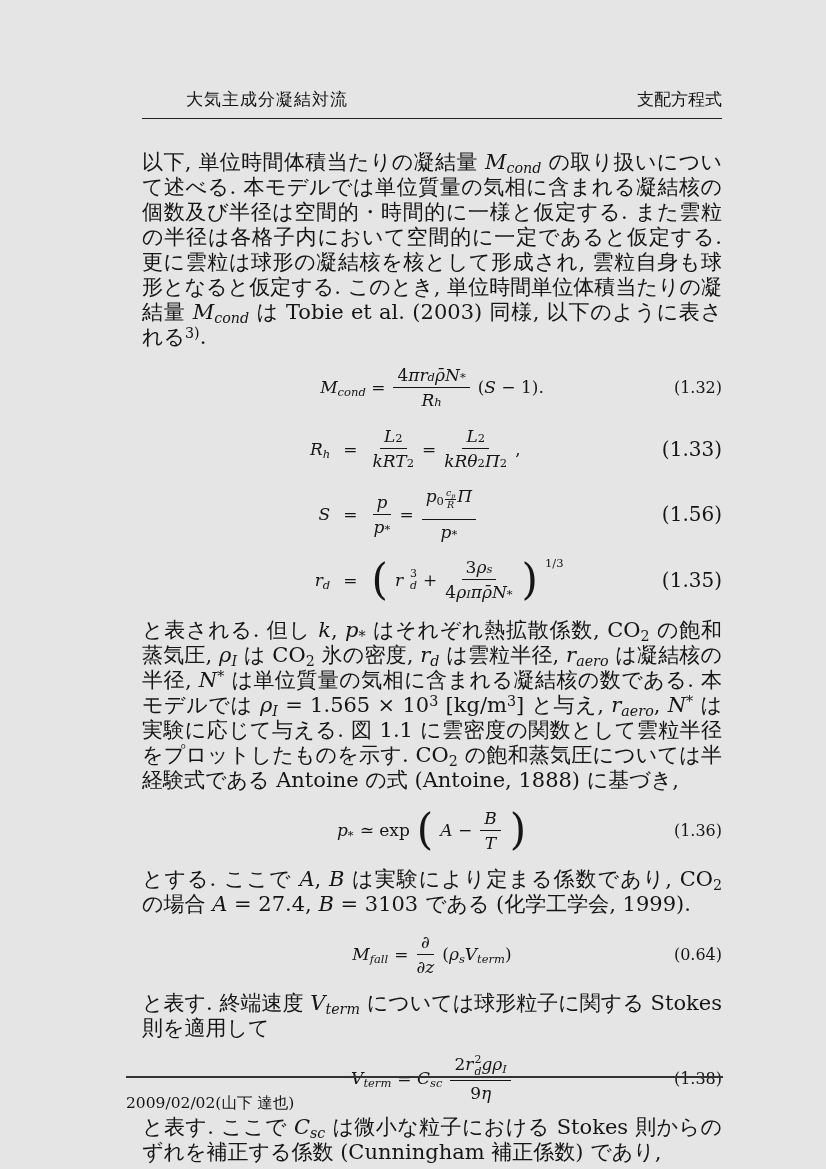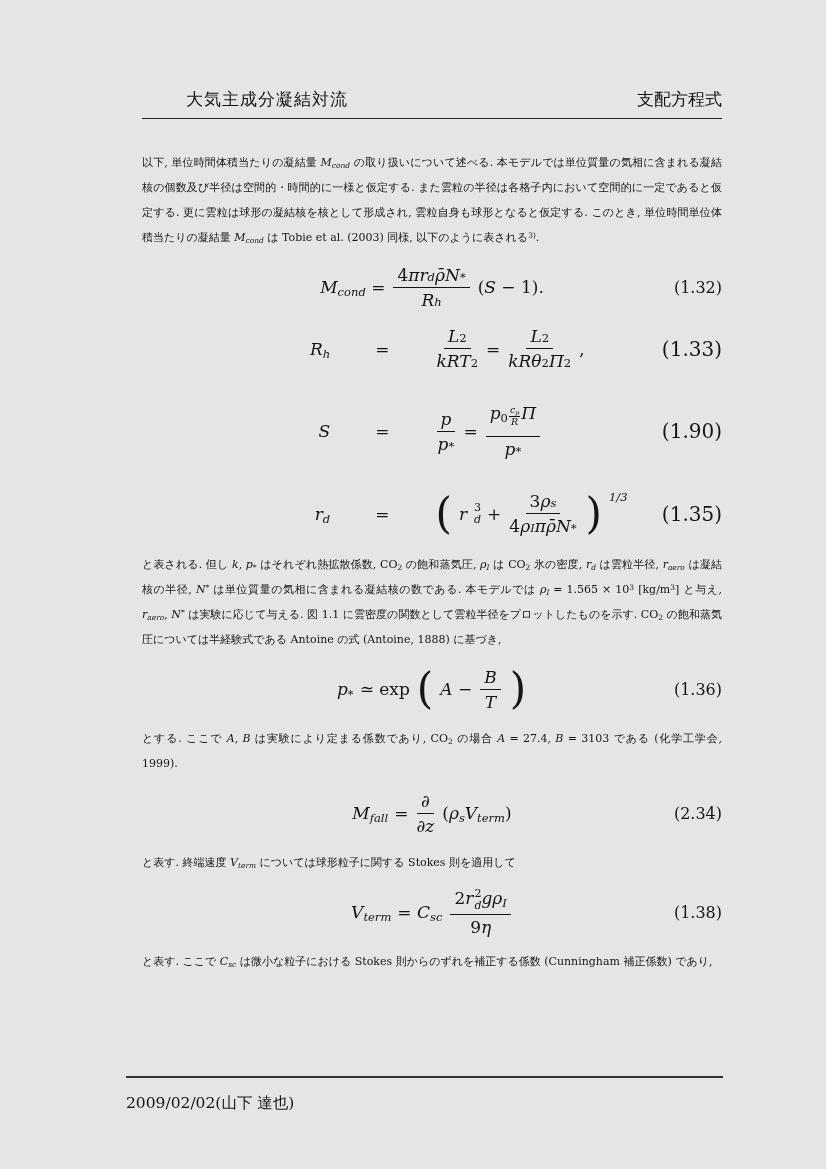--- a/index.html
+++ b/index.html
@@ -10,21 +10,21 @@
   }
   .content { position:absolute; left:142px; top:0; width:580px; }
 
   
   .header { display:flex; justify-content:space-between; align-items:baseline;
             margin-top:88px; font-size:17px; font-family:"DejaVu Sans", sans-serif; }
   .header-left { margin-left:44px; letter-spacing:1px; }
   .hrule { border:none; border-top:1px solid #222; margin:7px 0 0 0; }
 
   
-  .para { font-size:11px; line-height:25px; text-align:justify; margin:0; }
+  .para { font-size:21px; line-height:25px; text-align:justify; margin:0; }
   .mt-lg { margin-top:31px; }
   .mt-md { margin-top:16px; }
   .mt-sm { margin-top:6px; }
   .mt-par { margin-top:22px; }
 
   
   .v { font-style:italic; font-family:"DejaVu Serif", serif; }
   sub { font-size:0.68em; vertical-align:-0.28em; line-height:0; }
   sup { font-size:0.68em; vertical-align:0.45em; line-height:0; }
 
@@ -35,37 +35,37 @@
   .eqno { position:absolute; right:0; top:50%; transform:translateY(-50%); font-size:16px; }
 
   .fr { display:inline-flex; flex-direction:column; align-items:center; margin:0 2px; }
   .fn { display:flex; align-items:baseline; justify-content:center;
         padding:0 4px 2px; border-bottom:1px solid #151515; }
   .fd { display:flex; align-items:baseline; justify-content:center; padding-top:2px; }
 
   
   .eqgroup { display:grid; grid-template-columns:max-content max-content max-content 1fr;
              align-items:center; row-gap:15px; margin:14px 0; padding-left:168px;
-             font-size:17px;gap:32px; }
+             font-size:17px; }
   .eg-lhs { justify-self:end; }
   .eg-rel { padding:0 13px; }
   .eg-rhs { justify-self:start; display:flex; align-items:center; gap:6px; }
   .eg-no  { justify-self:end; font-size:20px; }
 
   
   .tf { display:inline-flex; flex-direction:column; align-items:center;
         font-size:9.5px; line-height:1.15; position:relative; top:-6px; margin:0 1px; }
   .tfn { border-bottom:1px solid #151515; padding:0 1px 0.5px;text-align:right; }
 
   
   .ss { display:inline-flex; flex-direction:column; align-items:flex-start;
         font-size:11px; line-height:1.12; align-self:center; margin-left:1px; }
 
   .bp { font-size:42px; line-height:36px; font-weight:400; padding:0 1px; }
-  .pexp { font-size:11.5px; position:relative; top:-17px;font-style:italic; }
+  .pexp { font-size:11.5px; position:relative; top:-17px; }
 
   
   .footer { position:absolute; left:126px; top:1076px; width:597px; }
   .ftrule { border:none; border-top:2px solid #333; margin:0; }
   .fttext { font-size:15.5px; margin-top:15px; }
 </style>
 </head>
 <body>
 
 <div class="page">
@@ -148,21 +148,21 @@
               <span><i class="v">R</i></span>
             </span>
             <span><i class="v">Π</i></span>
           </span>
           <span class="fd">
               <i class="v">p</i>
               <sub>*</sub>
             </span>
         </span>
       </span>
-      <span class="eg-no">(1.90)</span>
+      <span class="eg-no">(1.56)</span>
 
       <span class="eg-lhs"><i class="v">r</i><sub><i class="v">d</i></sub></span>
       <span class="eg-rel">=</span>
       <span class="eg-rhs">
         <span class="bp">(</span>
         <span><i class="v">r</i></span>
         <span class="ss">
           <span>3</span>
           <span><i class="v">d</i></span>
         </span>
@@ -208,21 +208,21 @@
         <span class="fr">
           <span class="fn">
               <i class="v">∂</i>
             </span>
           <span class="fd">
               <i class="v">∂z</i>
             </span>
         </span>
         <span>(<i class="v">ρ</i><sub><i class="v">s</i></sub><i class="v">V</i><sub><i class="v">term</i></sub>)</span>
       </span>
-      <span class="eqno">(2.34)</span>
+      <span class="eqno">(0.64)</span>
     </div>
 
     <p class="para mt-sm">と表す. 終端速度 <i class="v">V</i><sub><i class="v">term</i></sub> については球形粒子に関する Stokes 則を適用して</p>
 
     <div class="eqrow">
       <span class="eqmath">
         <span><i class="v">V</i><sub><i class="v">term</i></sub></span>
         <span>= <i class="v">C</i><sub><i class="v">sc</i></sub></span>
         <span class="fr">
           <span class="fn">

